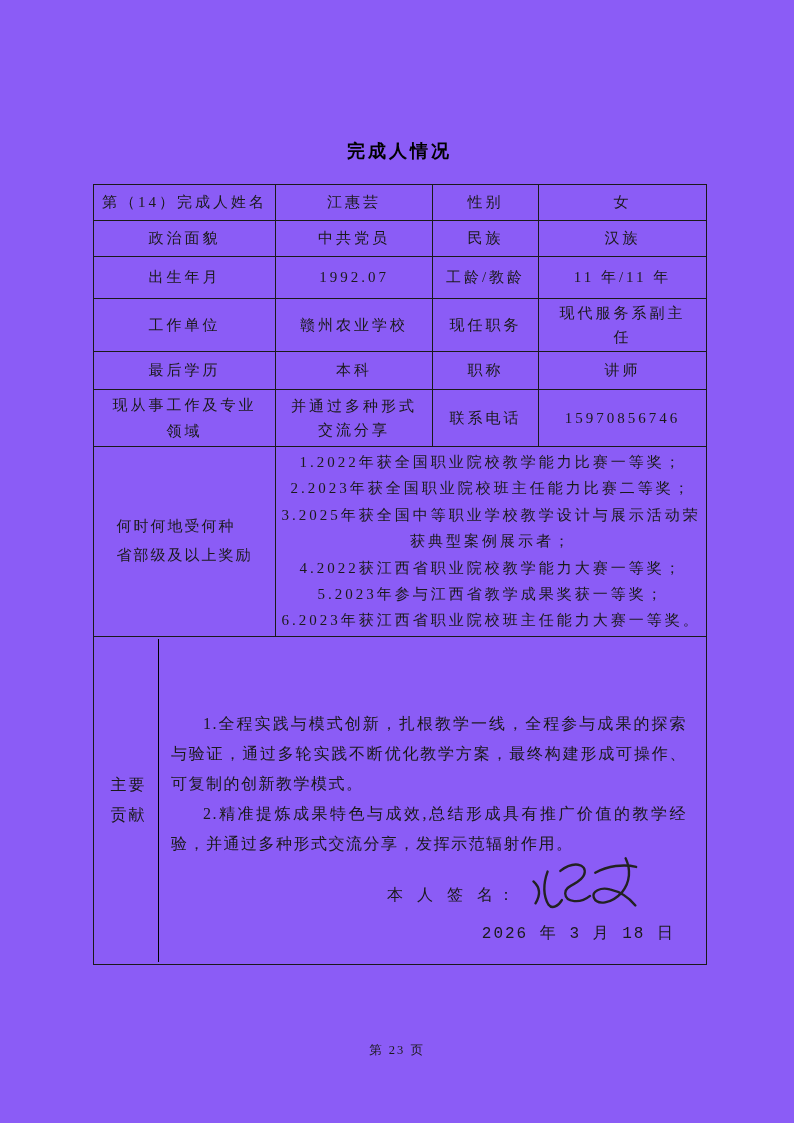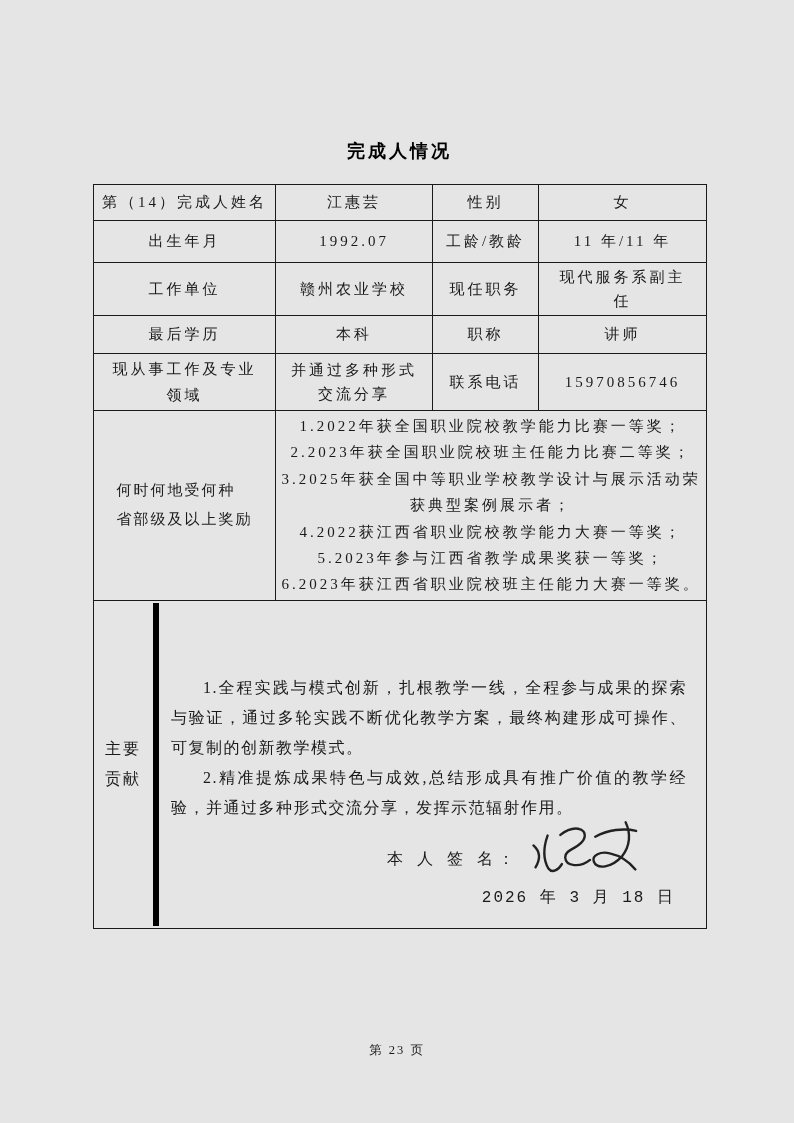--- a/index.html
+++ b/index.html
@@ -1,17 +1,17 @@
 <!DOCTYPE html>
 <html><head>
 <meta charset="utf-8">
 <style>
   html,body{margin:0;padding:0;background:#ffffff;}
   .page{
-    position:relative;width:794px;height:1123px;background:#e5e5e5;
+    position:relative;width:794px;height:1123px;background:#8b5cf6;
     font-family:"Liberation Serif", serif;color:#1a1a1a;overflow:hidden;
   }
   .doc-title{
     position:absolute;top:139px;left:93px;width:613px;text-align:center;
     font-family:"Liberation Sans", sans-serif;font-weight:bold;
     font-size:18px;letter-spacing:3px;color:#000;
   }
   table.form{
     position:absolute;top:166px;left:93px;width:613px;
     border-collapse:collapse;table-layout:fixed;margin-top:18px;
@@ -26,22 +26,22 @@
   .w7{display:inline-block;max-width:128px;line-height:24px;}
   .w8{display:inline-block;max-width:146px;line-height:26px;}
   .awards-label-wrap{display:inline-block;text-align:left;line-height:29px;letter-spacing:2px;}
   td.awards-content{
     text-align:left;padding:5px 8px 5px 10px;letter-spacing:1.5px;font-size:15px;
   }
   .award-item{line-height:26.4px;}
   td.contrib-cell{padding:0;}
   .contrib-flex{display:flex;height:323px;}
   .contrib-label{
-    width:60px;box-sizing:border-box;border-right:6px solid #000000;
-    display:flex;align-items:center;justify-content:center;text-align:left;
+    width:60px;box-sizing:border-box;border-right:1px solid #000000;
+    display:flex;align-items:center;justify-content:center;text-align:center;
     font-size:16px;letter-spacing:2px;line-height:30px;padding:0 6px;flex:0 0 60px;
   }
   .contrib-content{
     flex:1;box-sizing:border-box;padding:70px 14px 0 12px;
     text-align:justify;font-size:16px;letter-spacing:1.5px;line-height:30px;
   }
   .contrib-content p{margin:0;text-indent:2em;}
   .sig-row{
     display:flex;justify-content:flex-end;align-items:center;
     margin-top:12px;padding-right:38px;
@@ -70,20 +70,26 @@
     </colgroup>
 
     <tbody>
         <tr class="r12">
       <td>第（14）完成人姓名</td>
       <td>江惠芸</td>
       <td>性别</td>
       <td>女</td>
     </tr>
 
+    <tr class="r12">
+      <td>政治面貌</td>
+      <td>中共党员</td>
+      <td>民族</td>
+      <td>汉族</td>
+    </tr>
 
     <tr class="r3">
       <td>出生年月</td>
       <td class="num">1992.07</td>
       <td>工龄/教龄</td>
       <td>11 年/11 年</td>
     </tr>
 
     <tr class="r4">
       <td>工作单位</td>

